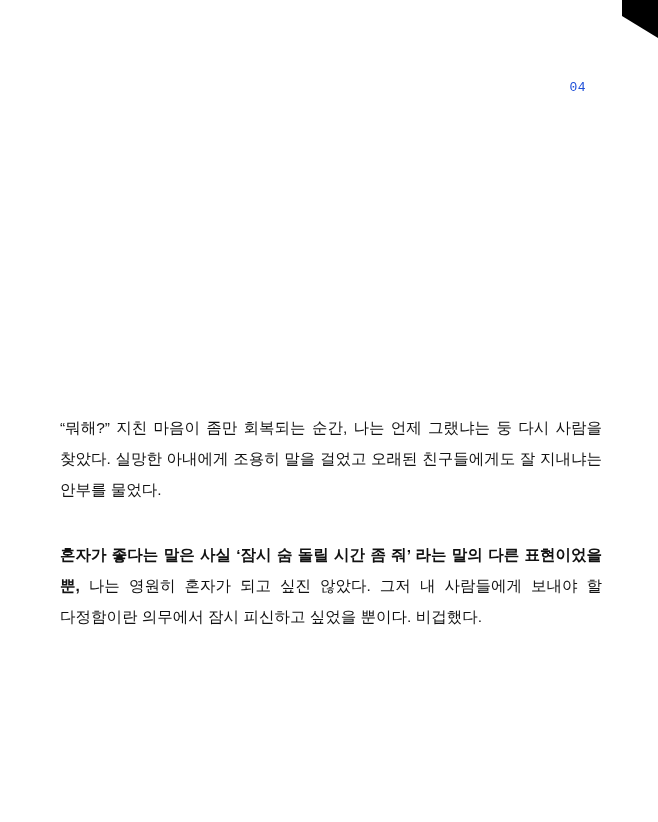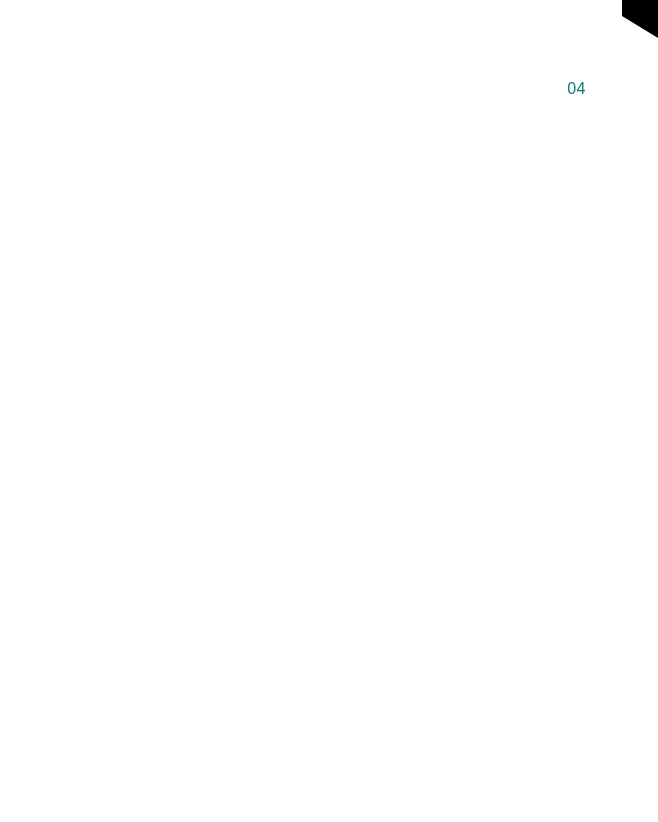--- a/index.html
+++ b/index.html
@@ -45,23 +45,24 @@
     text-align: center;
     font-size: 12px;
     letter-spacing: 0.6px;
     color: #b4b4b4;
     font-family: "Liberation Sans", sans-serif;
   }
   .page-number {
     position: absolute;
     top: 80px;
     right: 72px;
-    font-size: 16px;
-    color: #0f766e;
+    font-size: 13px;
+    color: #1d4ed8;
     letter-spacing: 0.5px;
+    font-family: Liberation Mono, monospace;
   }
   .content {
     position: absolute;
     left: 60px;
     right: 56px;
     top: 412px;
   }
   p.para {
     margin: 0;
     font-size: 15.5px;
@@ -83,17 +84,21 @@
 
 <div class="page">
 
   <div class="corner-wedge"></div>
 
 
   <div class="page-number">04</div>
 
   <div class="content">
 
+    <p class="para">“뭐해?” 지친 마음이 좀만 회복되는 순간, 나는 언제 그랬냐는 둥 다시 사람을 찾았다. 실망한 아내에게 조용히 말을 걸었고 오래된 친구들에게도 잘 지내냐는 안부를 물었다.</p>
 
+    <p class="para">
+      <span class="seg-bold">혼자가 좋다는 말은 사실 ‘잠시 숨 돌릴 시간 좀 줘’ 라는 말의 다른 표현이었을 뿐,</span><span class="seg-normal"> 나는 영원히 혼자가 되고 싶진 않았다. 그저 내 사람들에게 보내야 할 다정함이란 의무에서 잠시 피신하고 싶었을 뿐이다. 비겁했다.</span>
+    </p>
 
   </div>
 
 </div>
 
 </body></html>

